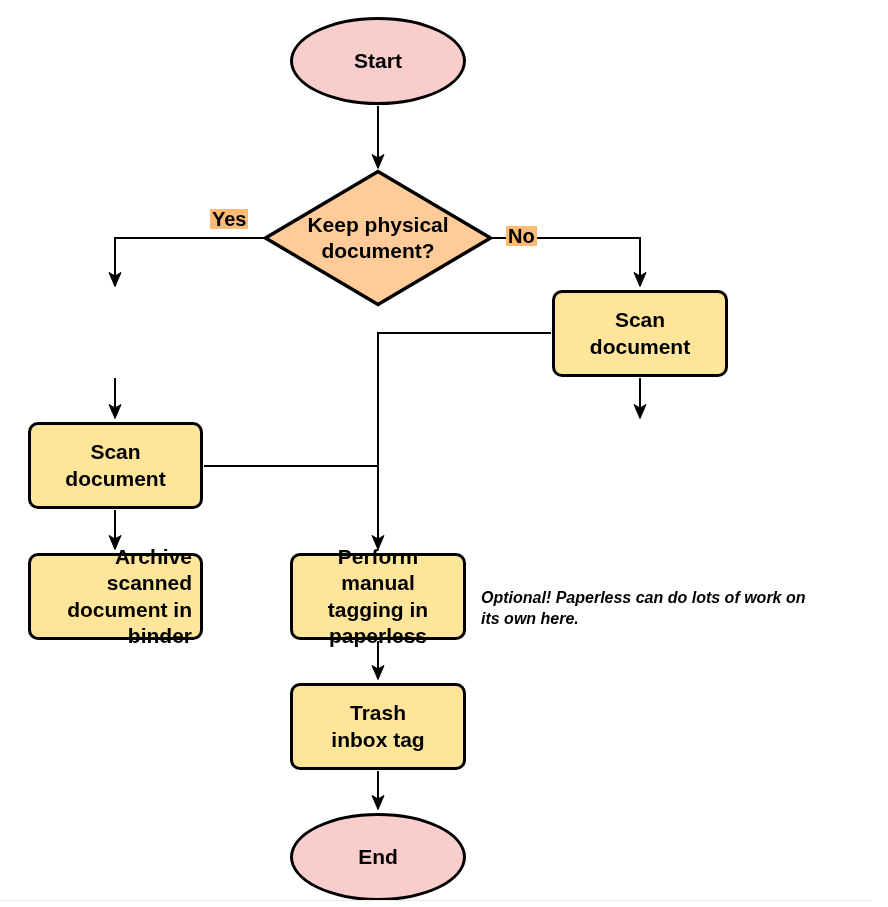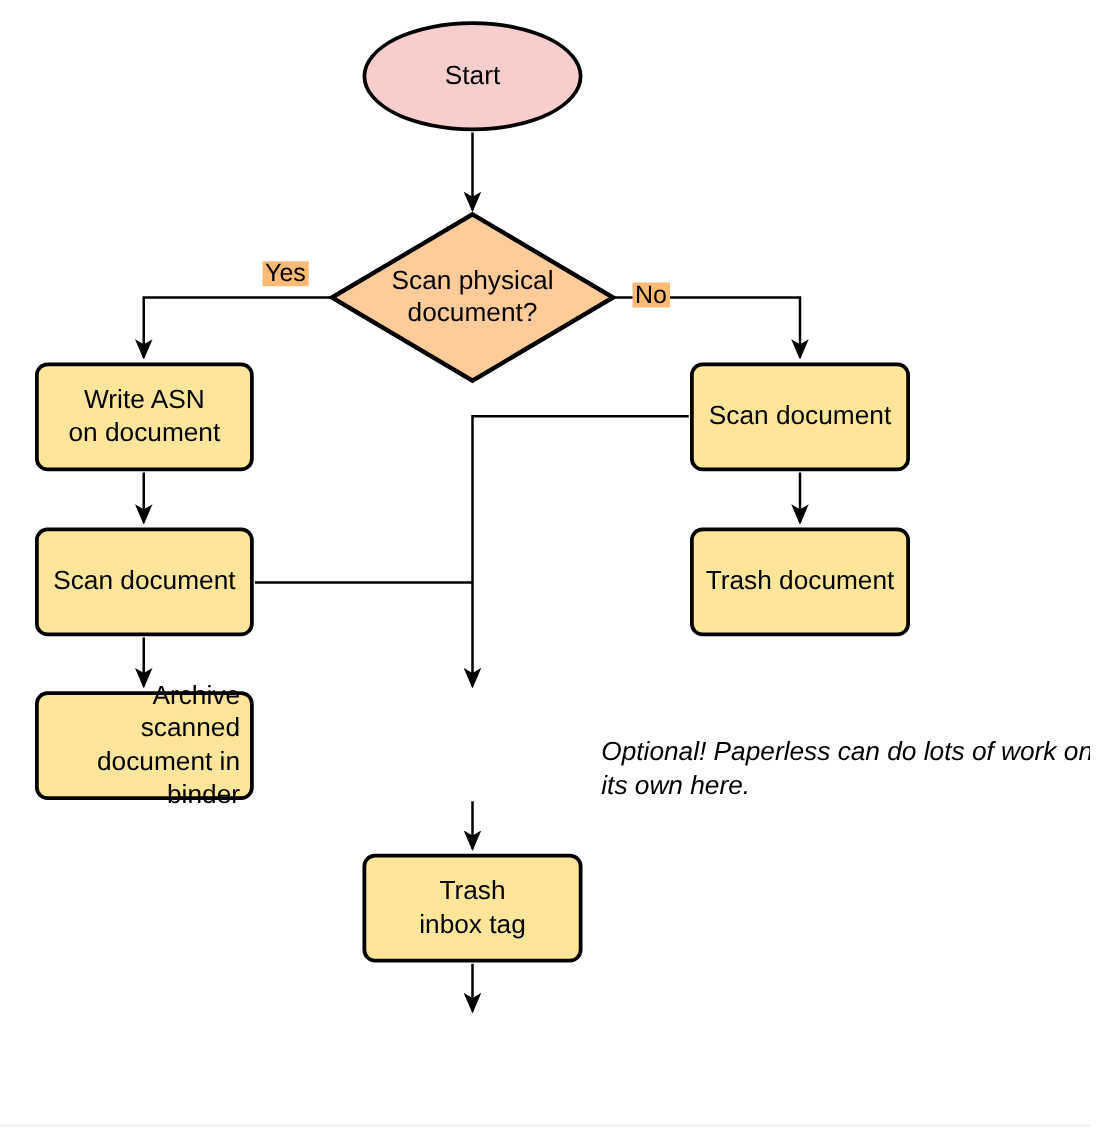--- a/index.html
+++ b/index.html
@@ -8,20 +8,21 @@
     background: #ffffff;
     font-family: "Liberation Sans", sans-serif;
     color: #000000;
   }
   #canvas {
     position: relative;
     width: 872px;
     height: 907px;
     background: #ffffff;
     overflow: hidden;
+    font-weight: bold;
   }
   #edges {
     position: absolute;
     left: 0; top: 0;
     width: 888px;
     height: 907px;
   }
   .node {
     position: absolute;
     display: flex;
@@ -74,21 +75,21 @@
     font-size: 20px;
     line-height: 1;
     background: #fdba74;
     padding: 0 2px;
   }
   .annotation {
     position: absolute;
     left: 481px;
     top: 588px;
     width: 404px;
-    font-size: 21px;
+    font-size: 16px;
     font-style: italic;
     line-height: 1.3;
     white-space: pre-line;
     text-align: left;
   }
   .bottom-divider {
     position: absolute;
     left: 0;
     top: 900px;
     width: 888px;
@@ -135,53 +136,54 @@
   </svg>
 
   <div id="node-start" class="node terminal">
     <span class="label-text">Start</span>
   </div>
 
   <div class="decision-wrap">
     <svg width="232" height="140" viewBox="0 0 232 140">
       <polygon points="116,3.5 228.5,70 116,136.5 3.5,70" fill="#ffcc99" stroke="#000000" stroke-width="3.5"></polygon>
     </svg>
-    <div class="decision-label">Scan physical
+    <div class="decision-label">Keep physical
 document?</div>
   </div>
 
-  <div id="node-write-asn" class="node process">
-    <span class="label-text">Write ASN
-on document</span>
-  </div>
 
   <div id="node-scan-left" class="node process">
     <span class="label-text">Scan document</span>
   </div>
 
   <div id="node-archive" class="node process">
     <span class="label-text">Archive scanned
 document in
 binder</span>
   </div>
 
   <div id="node-scan-right" class="node process">
     <span class="label-text">Scan document</span>
   </div>
 
-  <div id="node-trash" class="node process">
-    <span class="label-text">Trash document</span>
+
+  <div id="node-perform" class="node process">
+    <span class="label-text">Perform manual
+tagging in
+paperless</span>
   </div>
-
 
   <div id="node-remove" class="node process">
     <span class="label-text">Trash
 inbox tag</span>
   </div>
 
+  <div id="node-end" class="node terminal">
+    <span class="label-text">End</span>
+  </div>
 
   <div id="label-yes" class="edge-label">Yes</div>
   <div id="label-no" class="edge-label">No</div>
 
   <div class="annotation">Optional! Paperless can do lots of work on
 its own here.</div>
 
   <div class="bottom-divider"></div>
 
 </div>

